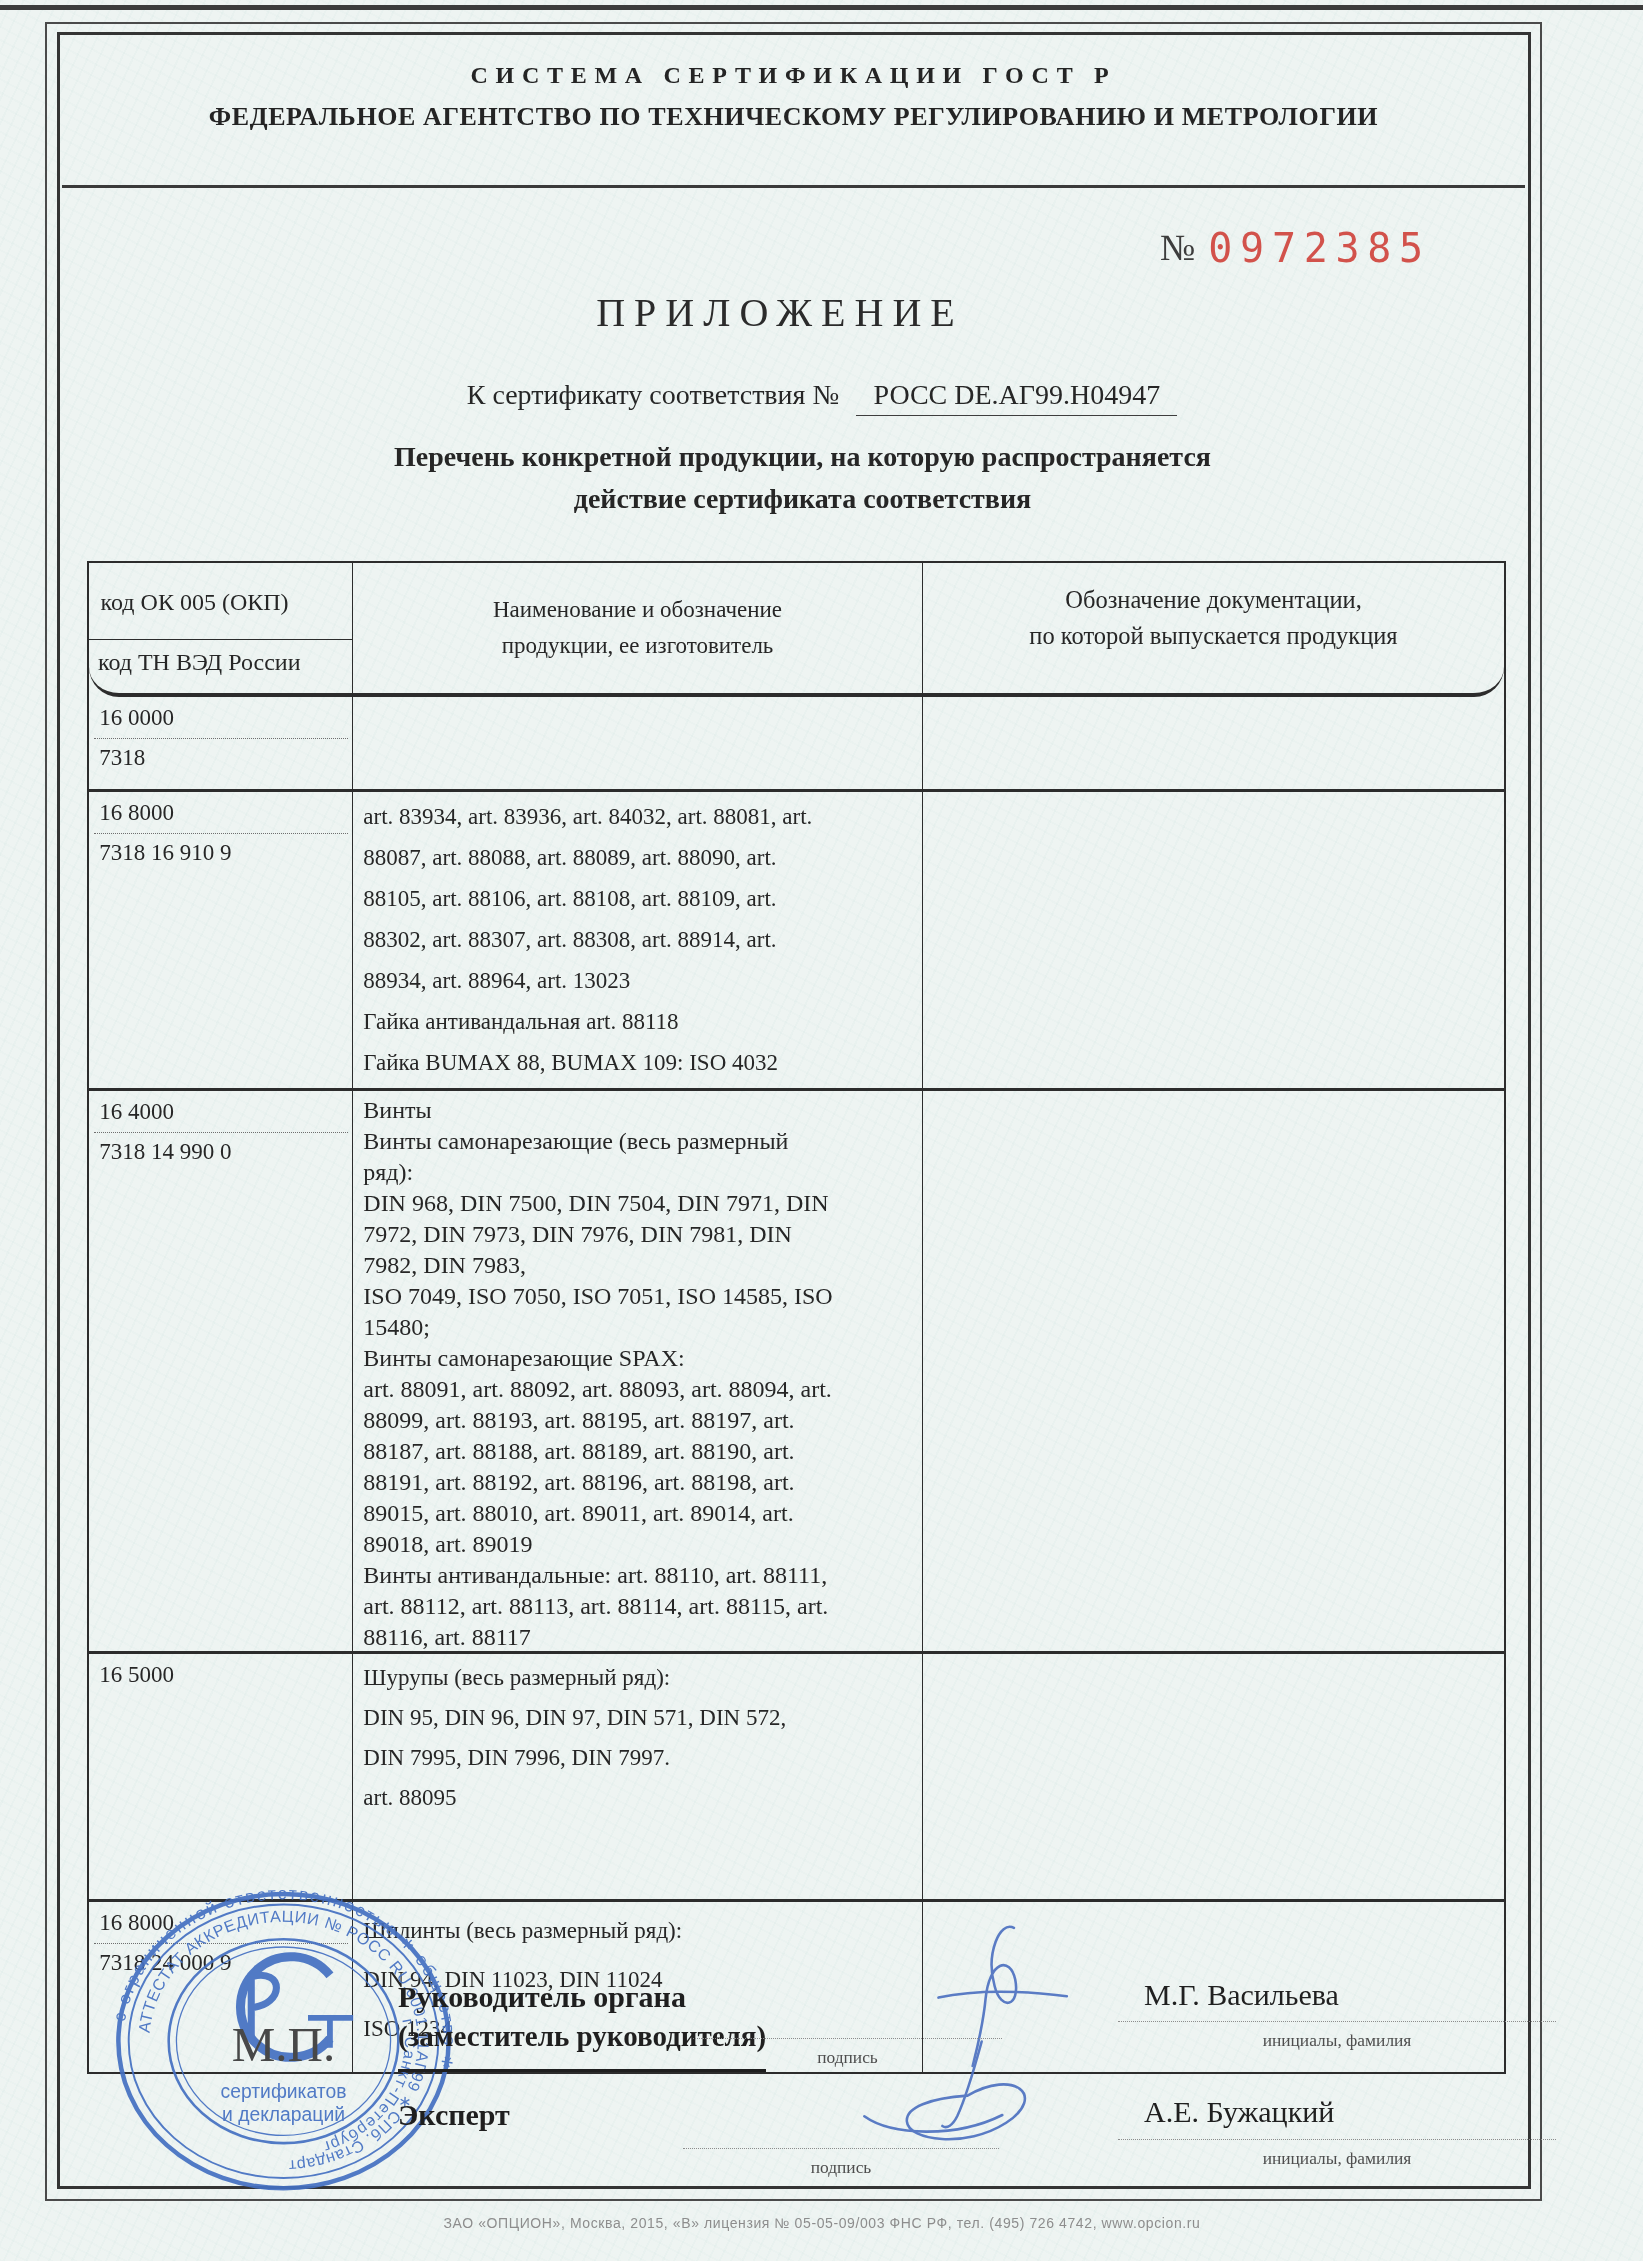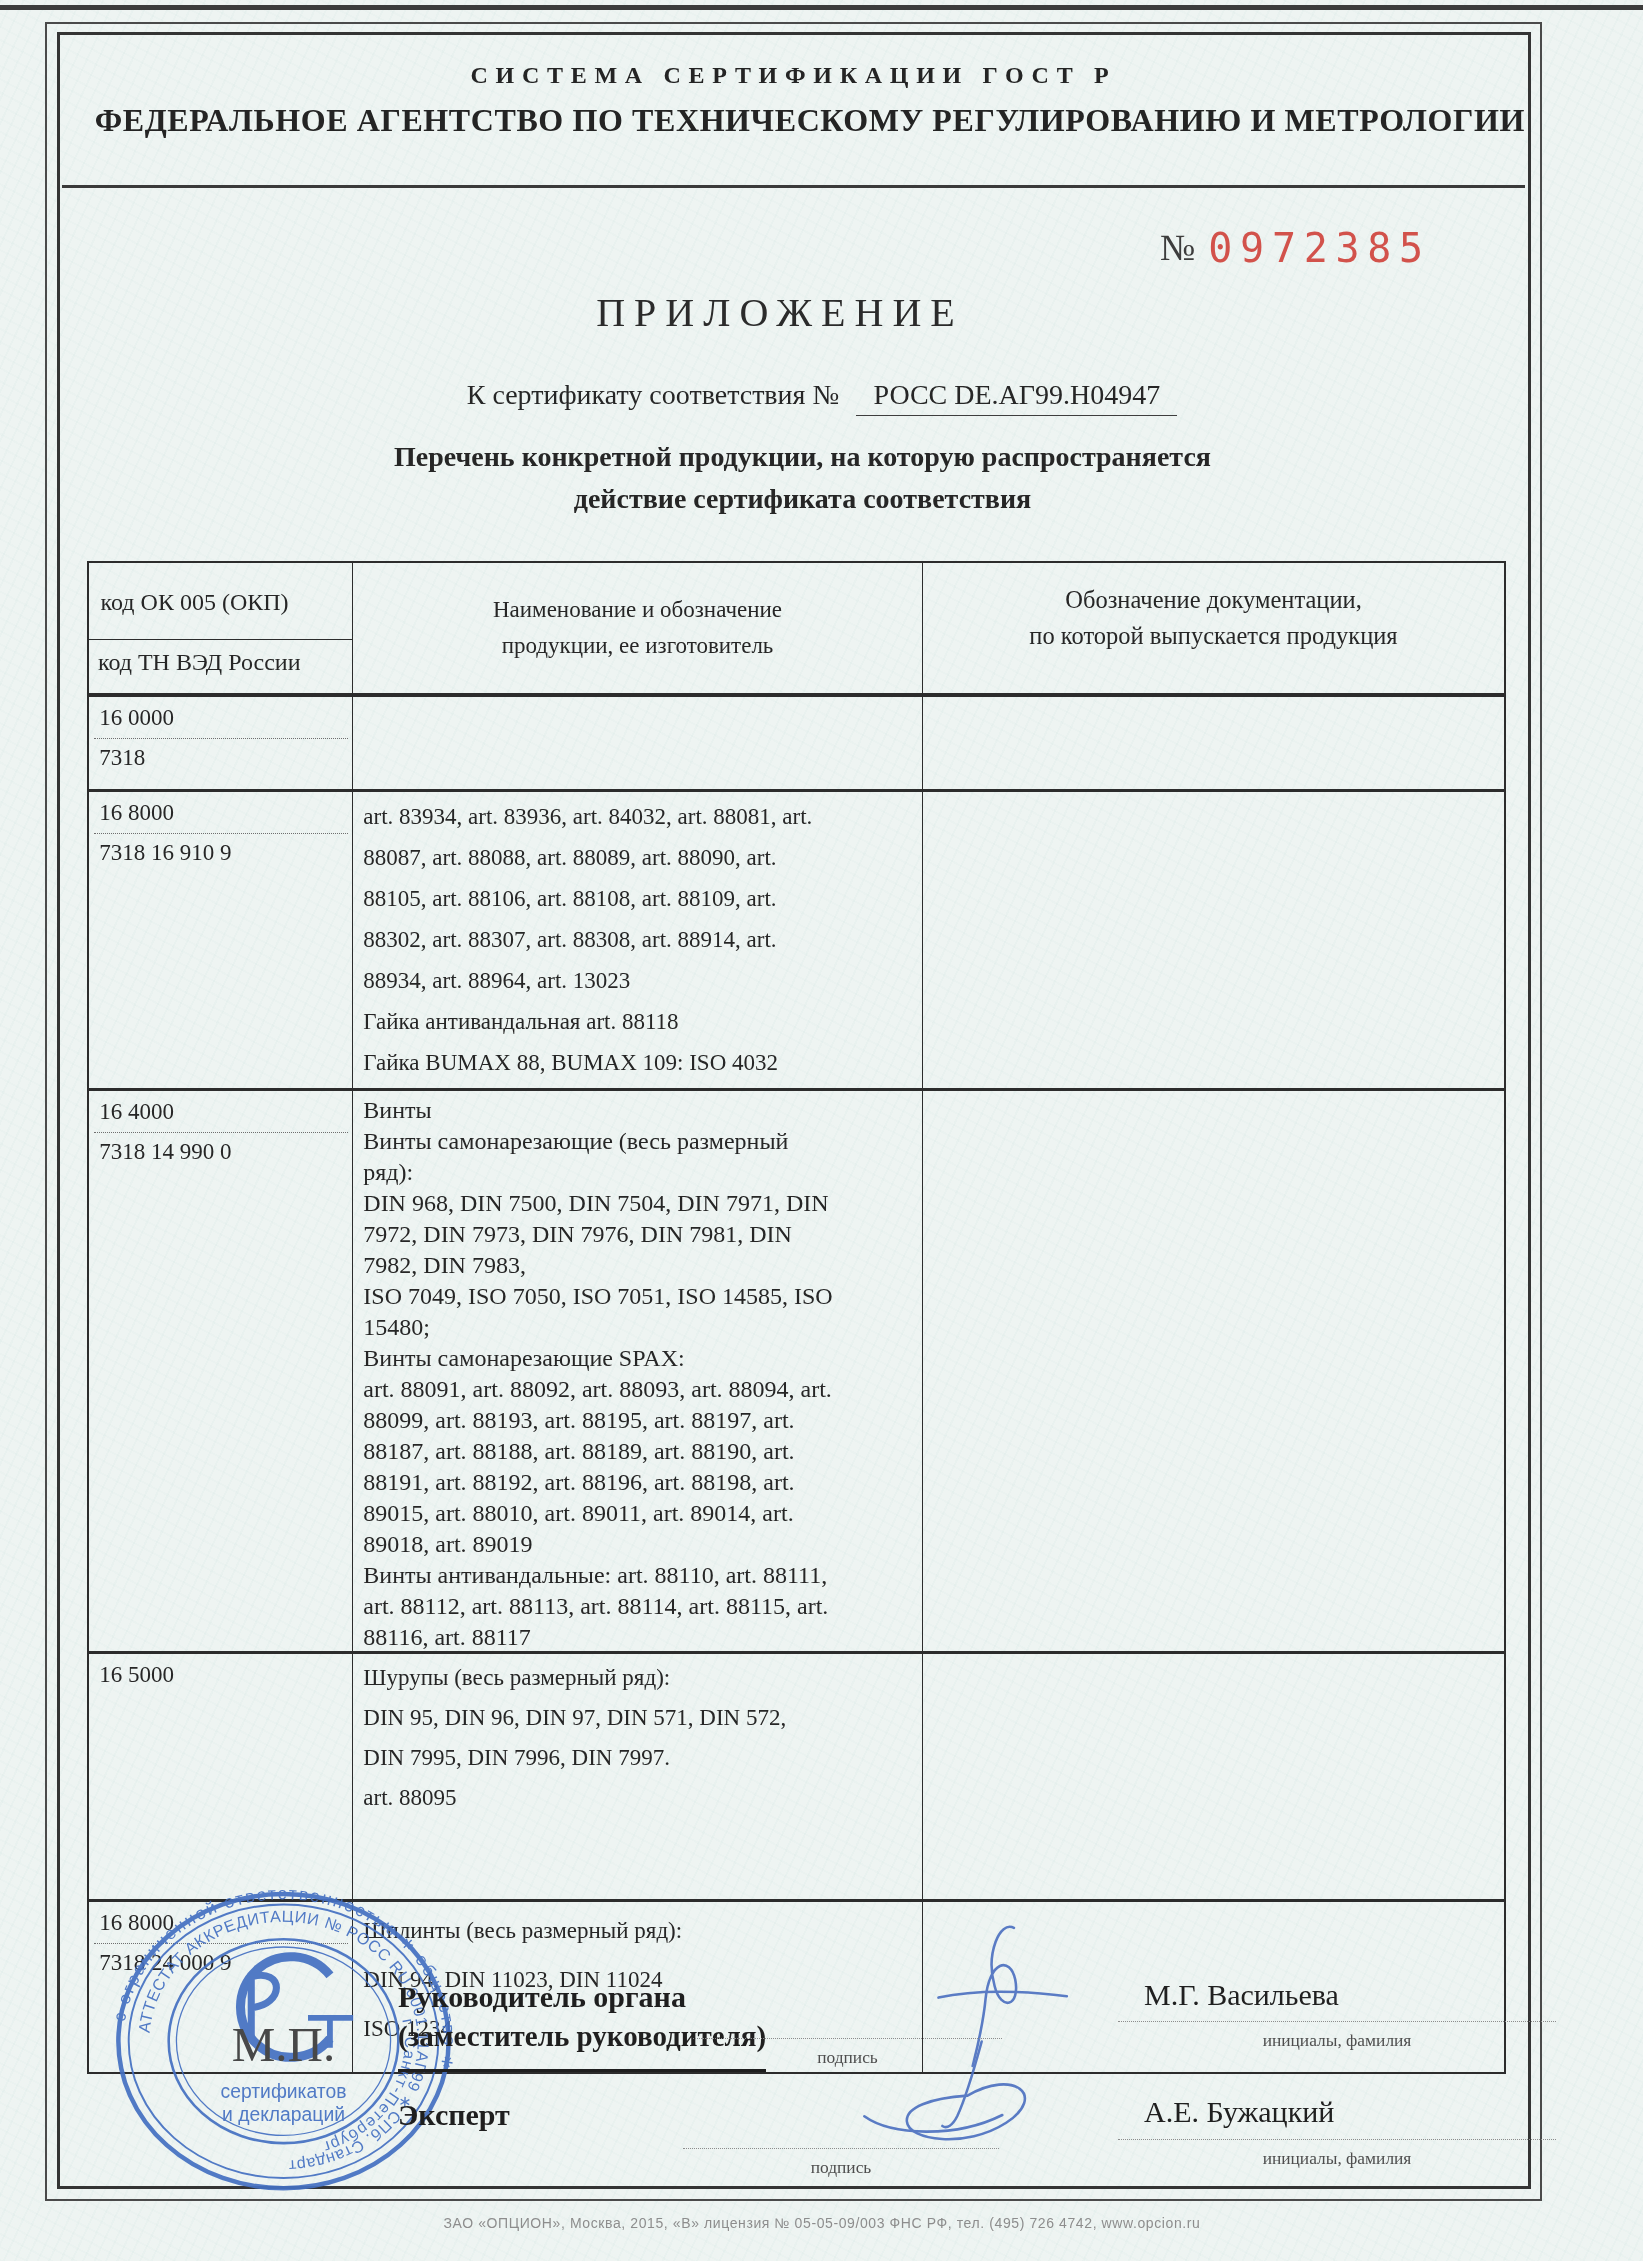--- a/index.html
+++ b/index.html
@@ -12,38 +12,38 @@
       repeating-linear-gradient(28deg,  rgba(165,205,200,0.05) 0 1.9px, transparent 1.9px 11.6px);
     font-family:"Liberation Serif", serif; color:#262626;
   }
   .top-rule  { position:absolute; left:0; right:0; top:5.2px; height:4.5px; background:#3c3c3c; }
   .frame-outer { position:absolute; left:45px; top:22px; width:1497px; height:2179px; border:2.6px solid #4a4a4a; }
   .frame-inner { position:absolute; left:57px; top:32px; width:1474px; height:2157px; border:3.9px solid #343434; }
 
   .masthead { position:absolute; left:62px; top:36px; width:1463px; height:152px;
     border-bottom:3.2px solid #3a3a3a; text-align:center; }
   .m1 { margin-top:26px; font-size:24px; font-weight:bold; letter-spacing:7.7px; color:#242424; }
-  .m2 { margin-top:13px; font-size:32px; font-weight:bold; letter-spacing:0.6px; color:#242424;text-align:right; }
+  .m2 { margin-top:13px; font-size:26px; font-weight:bold; letter-spacing:0.6px; color:#242424; }
 
   .docnum { position:absolute; left:1160px; top:226px; display:flex; align-items:flex-start; }
   .docnum-sym { font-size:37px; color:#3d3d3d; }
   .docnum-val { font-size:40px; font-family:"DejaVu Sans Mono", monospace; color:#d2524b;
     letter-spacing:7.7px; margin-left:13px; margin-top:-1.3px; }
 
   .pril { position:absolute; left:0; top:289px; width:1560px; text-align:center;
     font-size:40px; letter-spacing:9px; color:#2b2b2b; }
 
   .certline { position:absolute; left:0; top:379px; width:1644px; text-align:center; font-size:28px; }
   .cert-value { border-bottom:1.9px solid #3e3e3e; padding:0 17px 3.9px 17px; margin-left:10.3px; display:inline-block; }
 
   .subtitle1 { position:absolute; left:0; top:441px; width:1605px; text-align:center; font-size:28px; font-weight:bold; }
   .subtitle2 { position:absolute; left:0; top:483px; width:1605px; text-align:center; font-size:28px; font-weight:bold; }
 
   .ctable { position:absolute; left:87px; top:561px; width:1419px; border:2.6px solid #2c2c2c; }
-  .thead { display:flex; border-bottom:4.5px solid #2c2c2c; height:134px; }
+  .thead { display:flex; border-bottom:4.5px solid #2c2c2c; height:134px;border-radius:30px; }
   .th1 { width:264px; border-right:1.9px solid #2c2c2c; position:relative; font-size:24px; }
   .th1-top { position:absolute; top:26px; left:11.6px; }
   .th1-div { position:absolute; top:76px; left:0; width:100%; border-top:1.9px solid #2c2c2c; }
   .th1-bot { position:absolute; top:86px; left:9px; }
   .th2 { width:570px; border-right:1.9px solid #2c2c2c; display:flex; align-items:center; justify-content:center;
     text-align:center; font-size:23px; line-height:36px; white-space:pre-line; }
   .th3 { flex:1; display:flex; align-items:center; justify-content:center;
     text-align:center; font-size:24.5px; line-height:36px; white-space:pre-line; padding-bottom:19.3px; }
 
   .trow { display:flex; overflow:hidden; }

